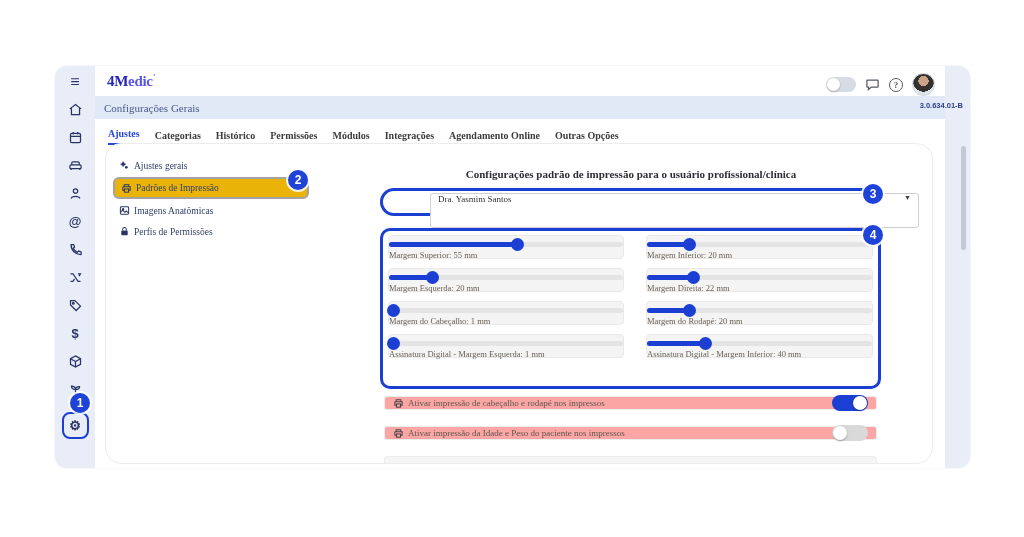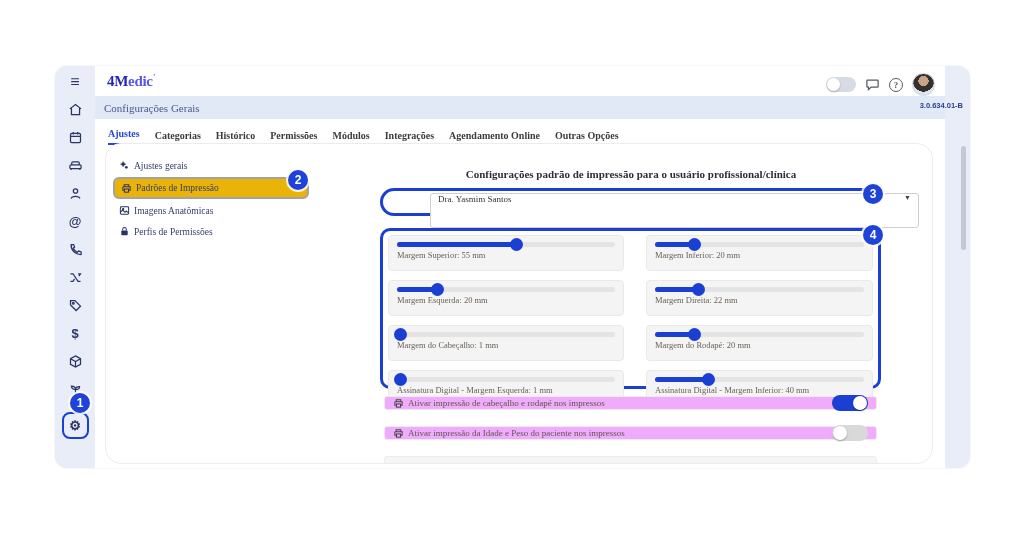--- a/index.html
+++ b/index.html
@@ -73,27 +73,27 @@
   .select-outline { left:274px; top:44px; width:501px; height:28px; border-radius:14px; }
   .group-outline  { left:274px; top:84px; width:501px; height:161px; border-radius:10px; }
 
   .pro-select { position:absolute; left:280px; top:49px; width:489px; height:35px; background:#fff;
                 border:1px solid #cfcfcf; border-radius:3px; display:flex; align-items:flex-start;
                 justify-content:space-between; padding:0 7px; font-size:9px; color:#333;margin-left:44px; }
   .pro-select .caret { font-size:7px; color:#444; }
 
   .slider-grid { position:absolute; left:282px; top:91px; display:grid;
                  grid-template-columns:236px 227px; column-gap:22px; row-gap:9px; }
-  .srow { height:36px; background:#f4f4f4; border:1px solid #e9e9e9; border-radius:4px; padding:6px 8px 0; }
+  .srow { height:24px; background:#f4f4f4; border:1px solid #e9e9e9; border-radius:4px; padding:6px 0 0; }
   .track { position:relative; height:5px; background:#e4e4e4; border-radius:3px; }
   .fill { position:relative; height:5px; background:#1b3fd2; border-radius:3px; }
   .knob { position:absolute; right:-6px; top:-4px; width:13px; height:13px; border-radius:50%; background:#1b3fd2; }
   .slabel { margin-top:3px; font-size:8.5px; color:#6a6157; white-space:nowrap; overflow:hidden; }
 
-  .toggle-row { position:absolute; left:278px; width:493px; height:14px; background:#f0abfc;
+  .toggle-row { position:absolute; left:278px; width:493px; height:14px; background:#fca5a5;
                 border:1px solid #ececec; border-radius:3px; display:flex; align-items:center;
                 padding:0 8px; }
   .toggle-row .tic { width:11px; height:11px; color:#444; margin-right:4px; display:flex; align-items:center; }
   .toggle-row .tlabel { font-size:9px; color:#5e564d; flex:1; }
   .switch { width:36px; height:16px; border-radius:9px; background:#d9d9d9; position:relative; }
   .switch .sk { position:absolute; left:1px; top:1px; width:14px; height:14px; border-radius:50%;
                 background:#fff; box-shadow:0 1px 2px rgba(0,0,0,.3); }
   .switch.on { background:#1b3fd2; }
   .switch.on .sk { left:auto; right:1px; }
   .partial-row { position:absolute; left:278px; top:312px; width:493px; height:20px;

